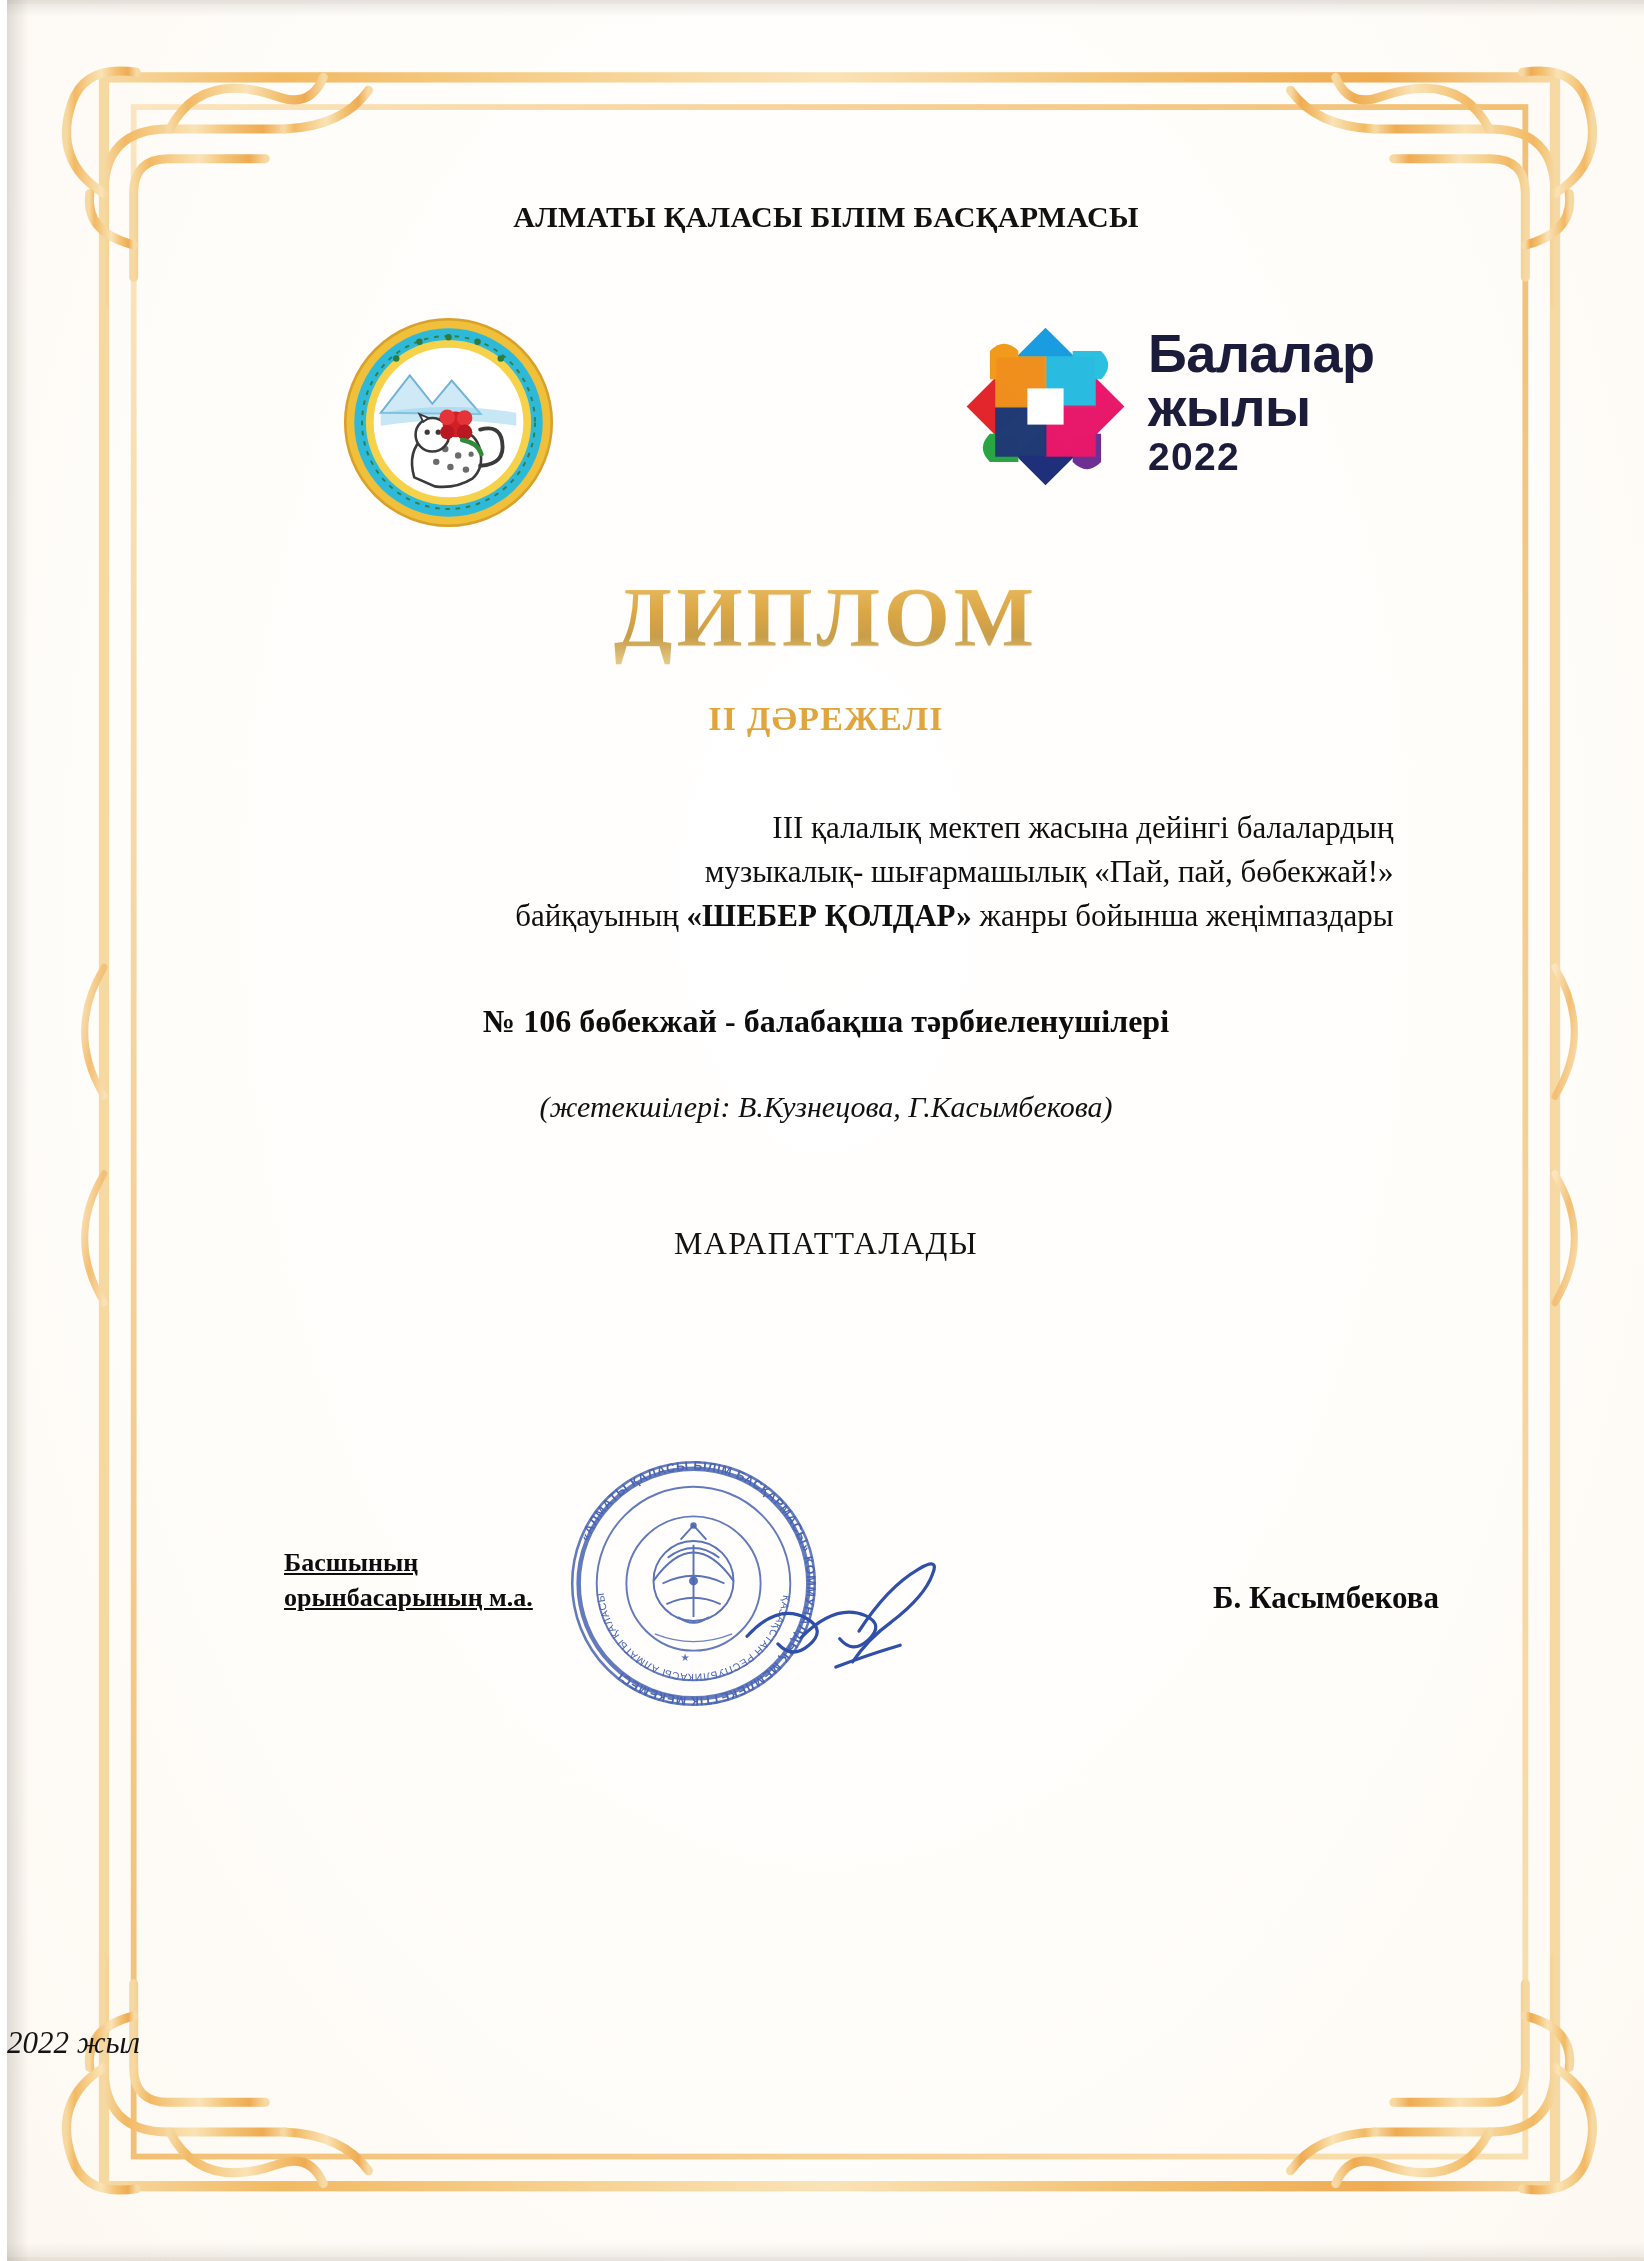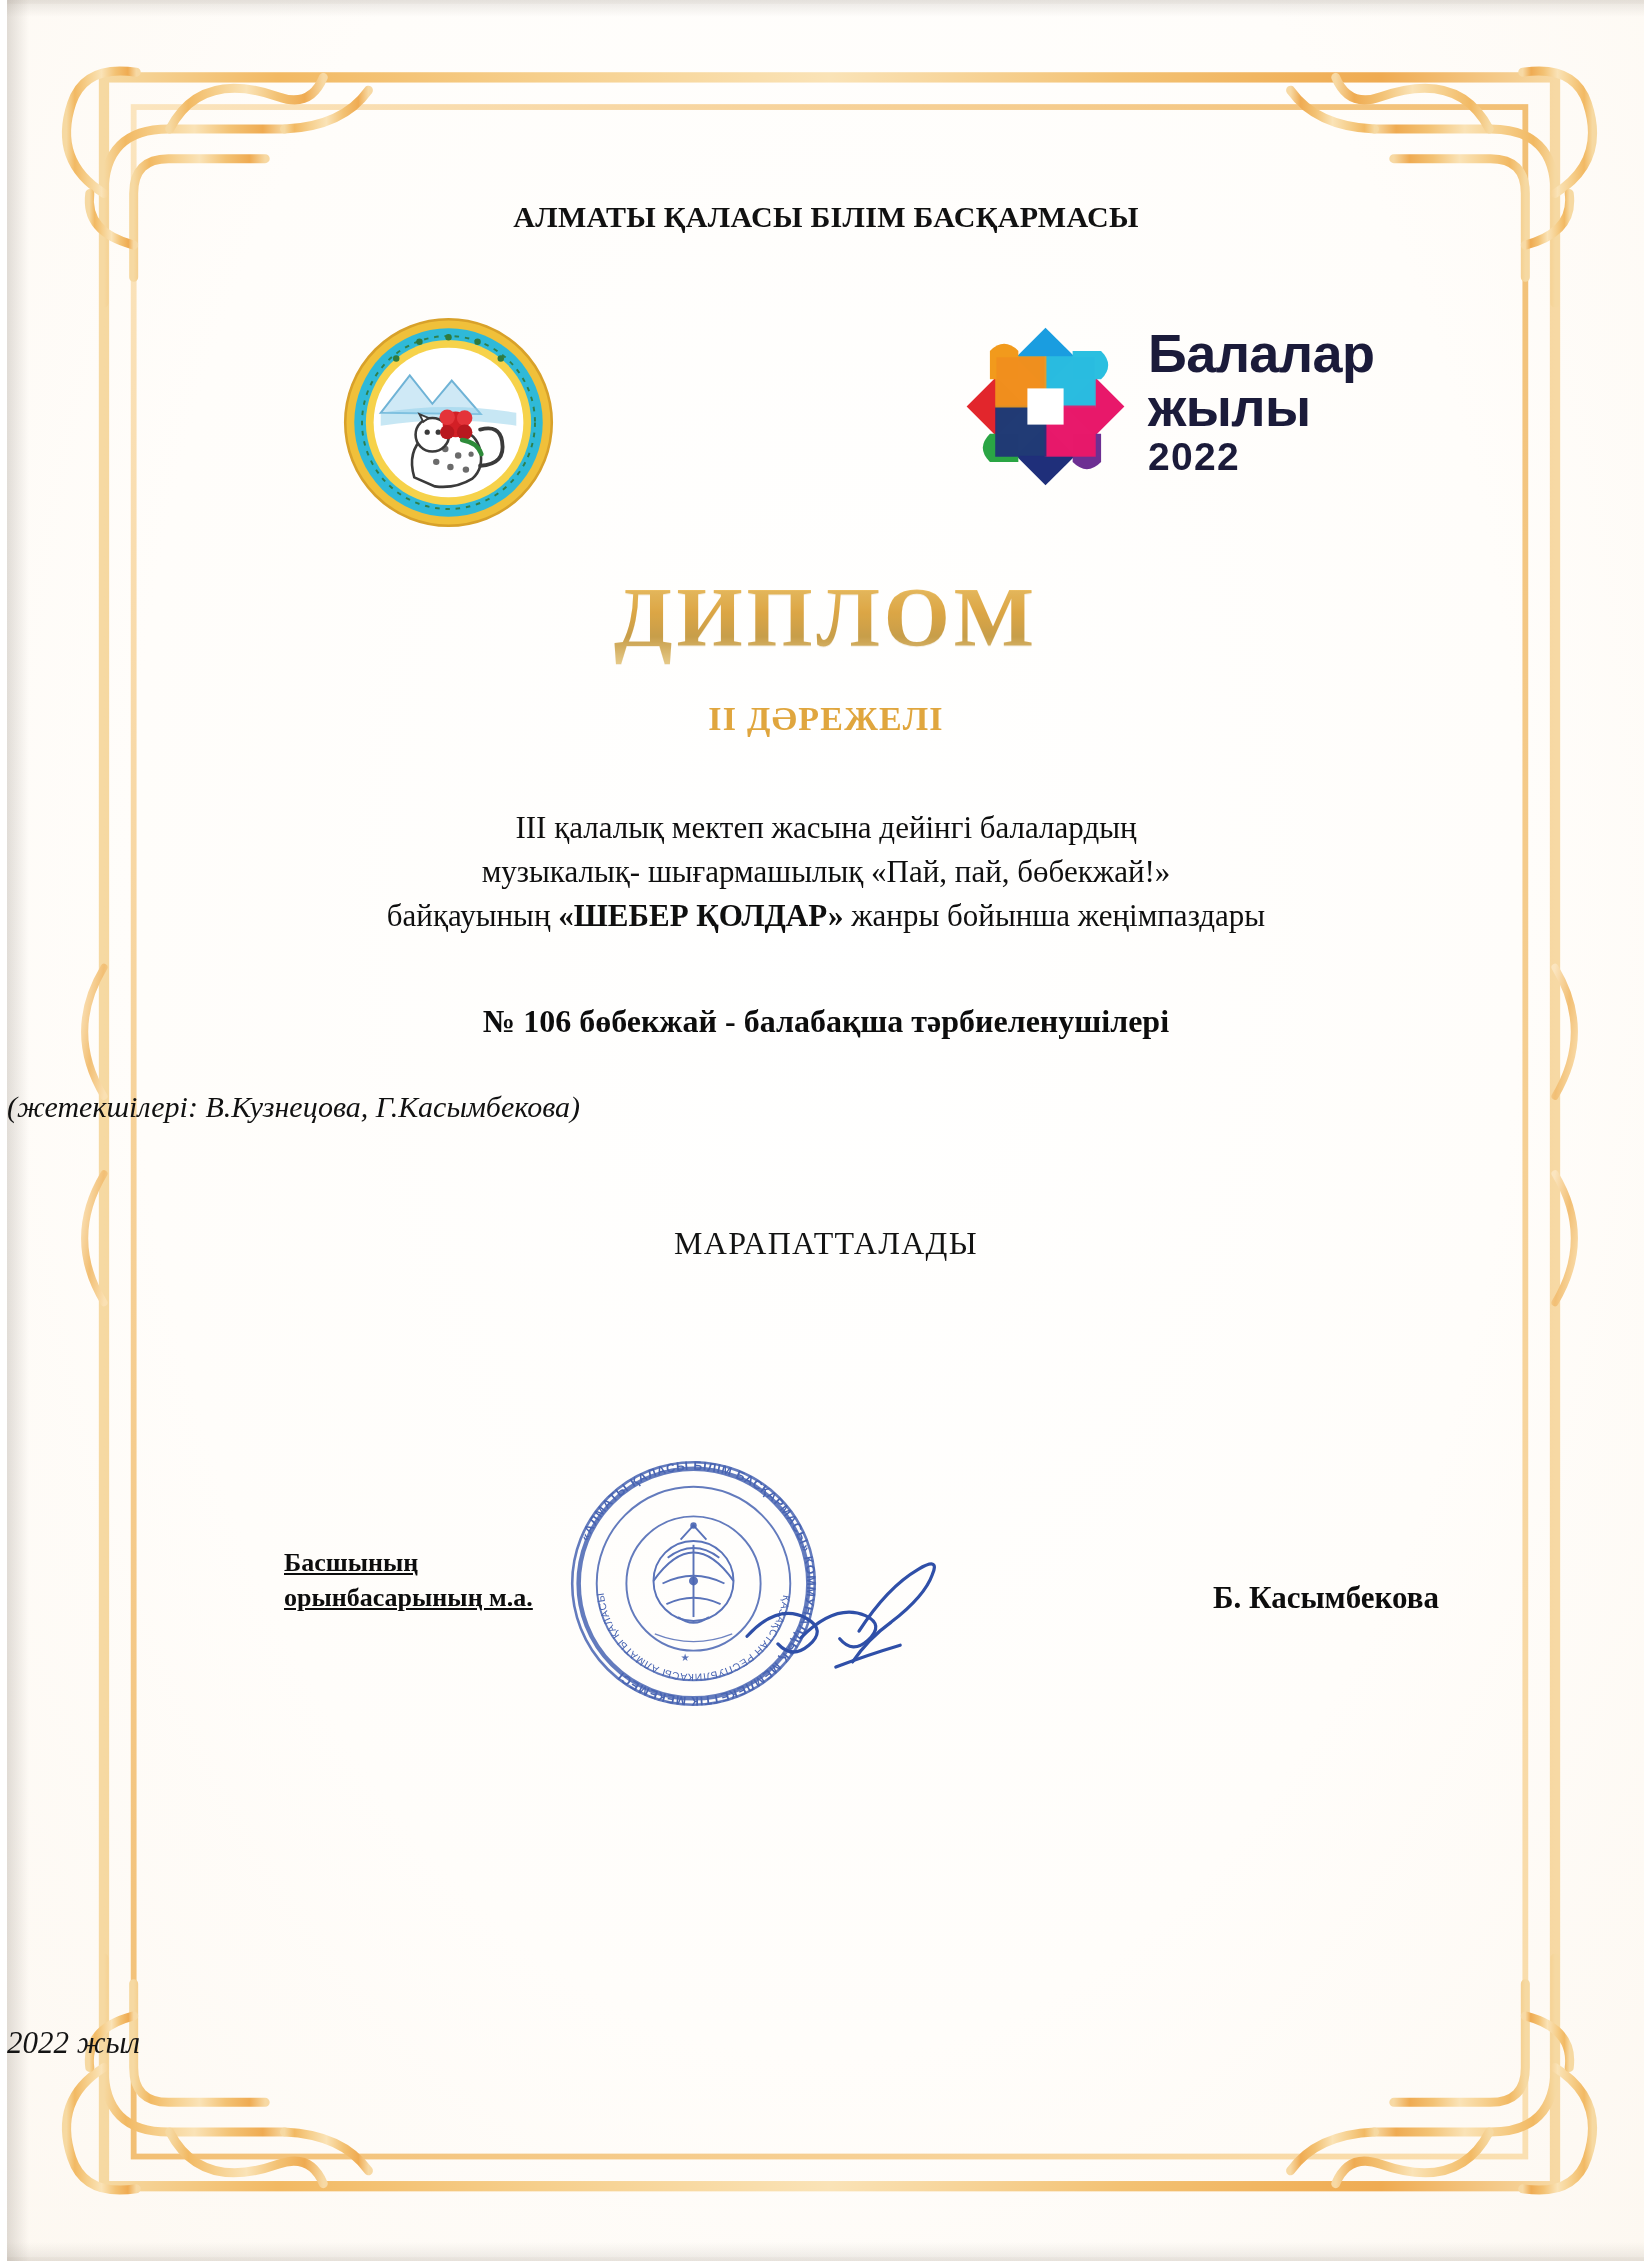--- a/index.html
+++ b/index.html
@@ -132,21 +132,21 @@
     color: #e0a63e;
   }
 
   
   .desc {
     position: absolute;
     top: 806px;
     left: 50%;
     transform: translateX(-50%);
     width: 1135px;
-    text-align: center;
+    text-align: right;
     font-family: "Liberation Serif", serif;
     font-size: 31px;
     line-height: 1.42;
     color: #0f0f0f;
   }
   .desc .b { font-weight: bold; }
 
   .recipient {
     position: absolute;
     top: 1003px;
@@ -154,20 +154,21 @@
     text-align: center;
     font-family: "Liberation Serif", serif;
     font-weight: bold;
     font-size: 32px;
     color: #0d0d0d;
   }
   .leaders {
     position: absolute;
     top: 1090px;
     left: 0; width: 100%;
+    text-align: center;
     font-family: "Liberation Serif", serif;
     font-style: italic;
     font-size: 30px;
     color: #111111;
   }
   .awarded {
     position: absolute;
     top: 1225px;
     left: 0; width: 100%;
     text-align: center;

